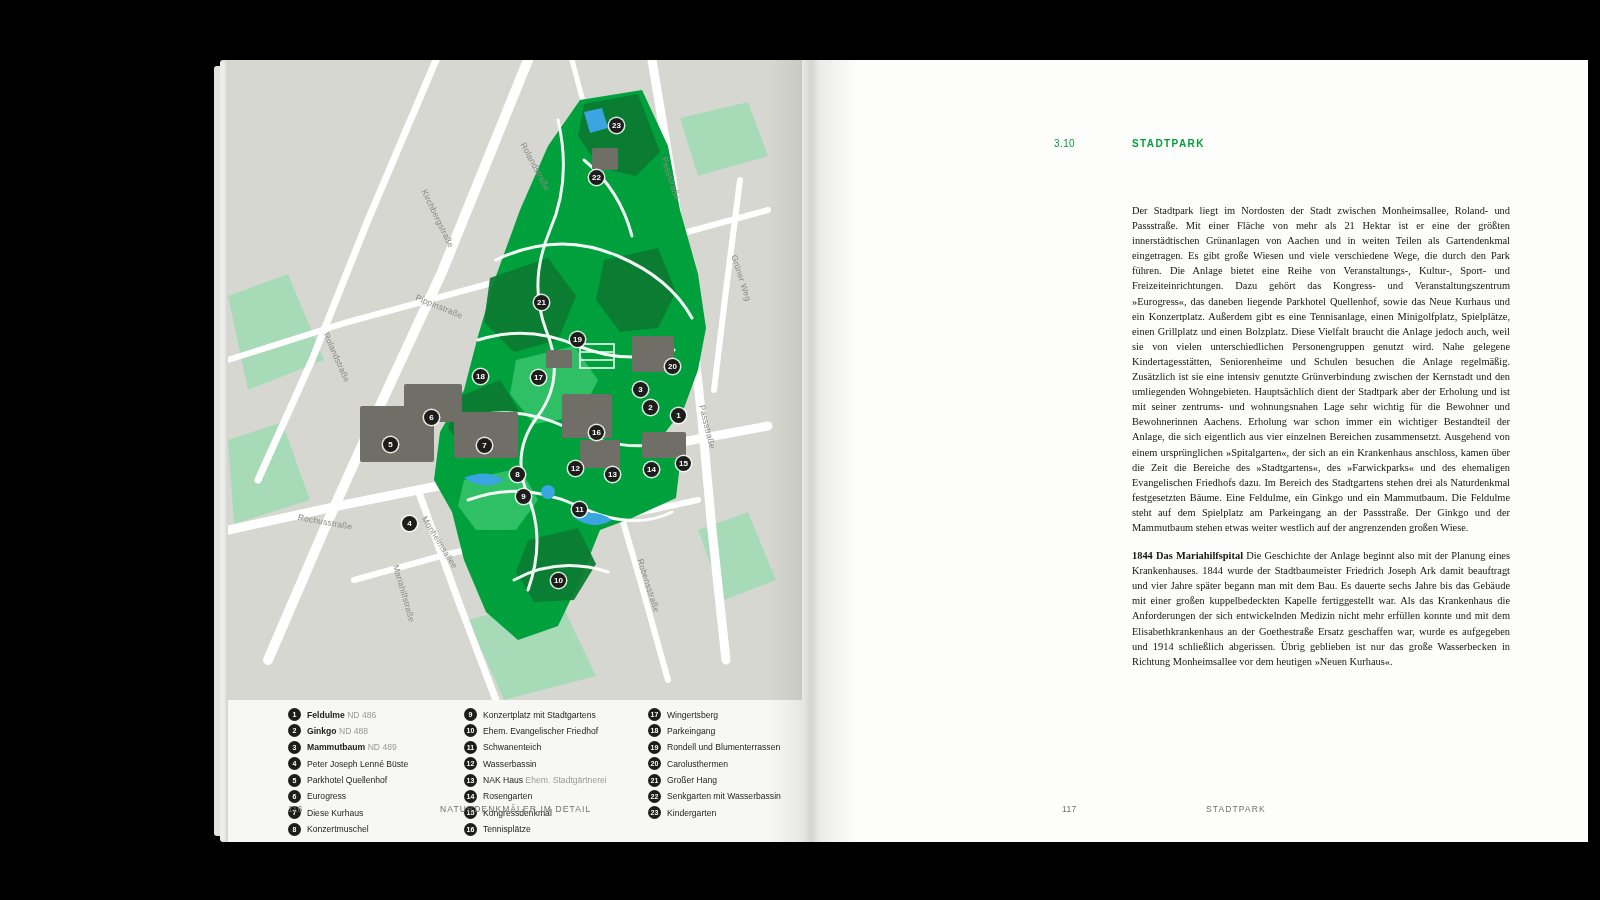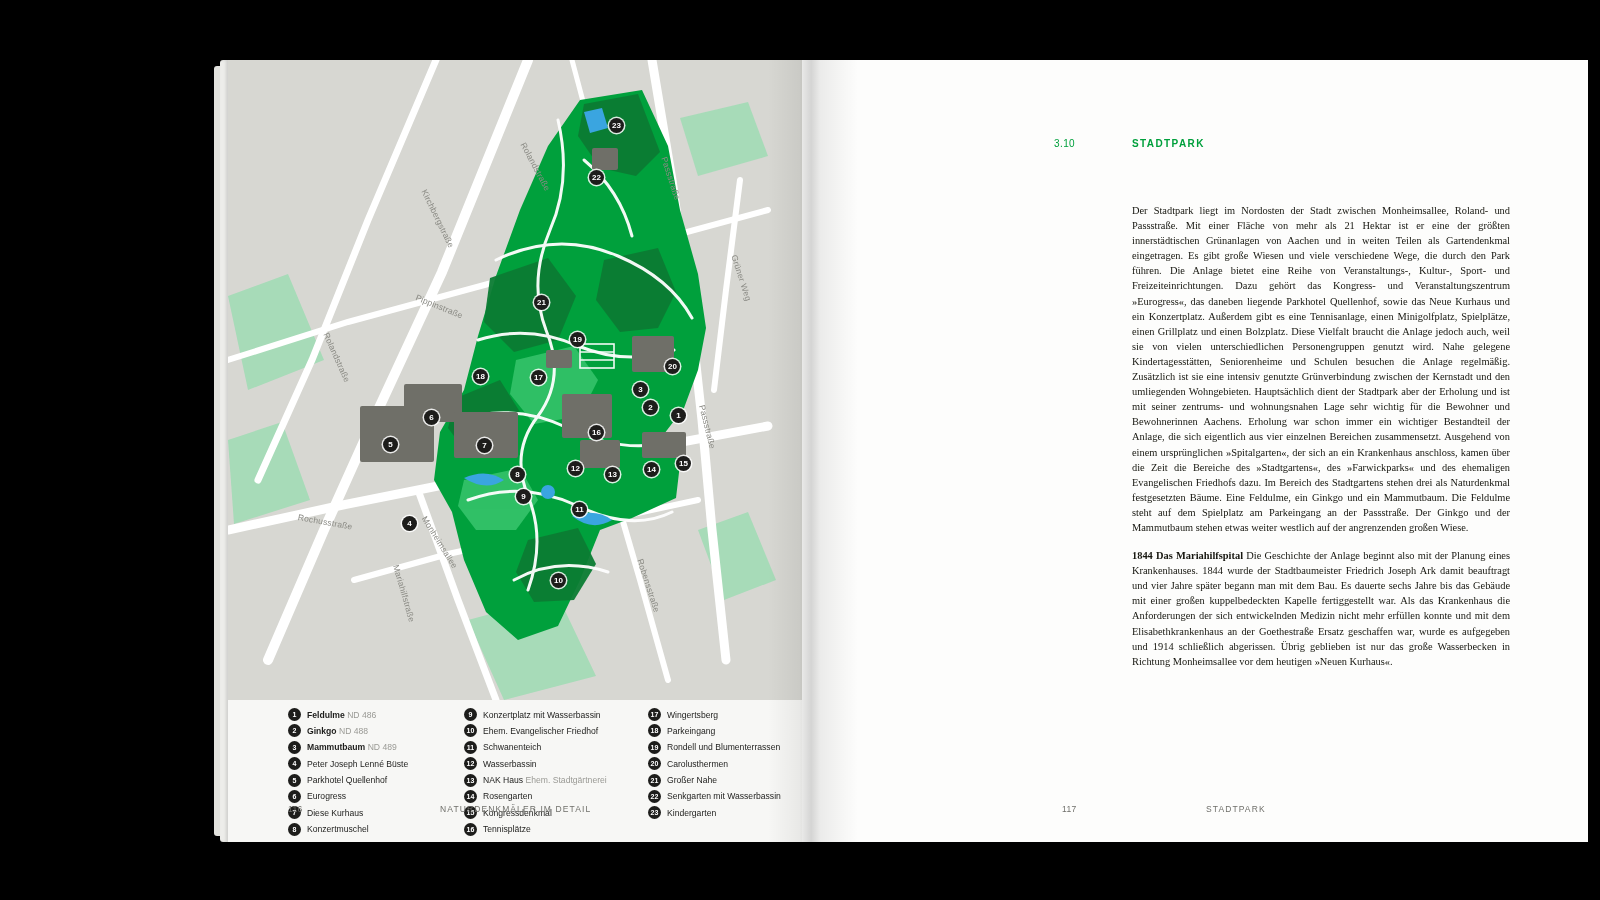--- a/index.html
+++ b/index.html
@@ -216,21 +216,21 @@
             </div>
           <div class="legitem">
               <span class="legnum">8</span>
               <span class="legtxt">Konzertmuschel</span>
             </div>
         </div>
 
         <div class="legcol" style="left:236px;width:180px;">
           <div class="legitem">
               <span class="legnum">9</span>
-              <span class="legtxt">Konzertplatz mit Wasserbassin</span>
+              <span class="legtxt">Konzertplatz mit Stadtgartens</span>
             </div>
           <div class="legitem">
               <span class="legnum">10</span>
               <span class="legtxt">Ehem. Evangelischer Friedhof</span>
             </div>
           <div class="legitem">
               <span class="legnum">11</span>
               <span class="legtxt">Schwanenteich</span>
             </div>
           <div class="legitem">
@@ -267,21 +267,21 @@
           <div class="legitem">
               <span class="legnum">19</span>
               <span class="legtxt">Rondell und Blumenterrassen</span>
             </div>
           <div class="legitem">
               <span class="legnum">20</span>
               <span class="legtxt">Carolusthermen</span>
             </div>
           <div class="legitem">
               <span class="legnum">21</span>
-              <span class="legtxt">Großer Nahe</span>
+              <span class="legtxt">Großer Hang</span>
             </div>
           <div class="legitem">
               <span class="legnum">22</span>
               <span class="legtxt">Senkgarten mit Wasserbassin</span>
             </div>
           <div class="legitem">
               <span class="legnum">23</span>
               <span class="legtxt">Kindergarten</span>
             </div>
         </div>

